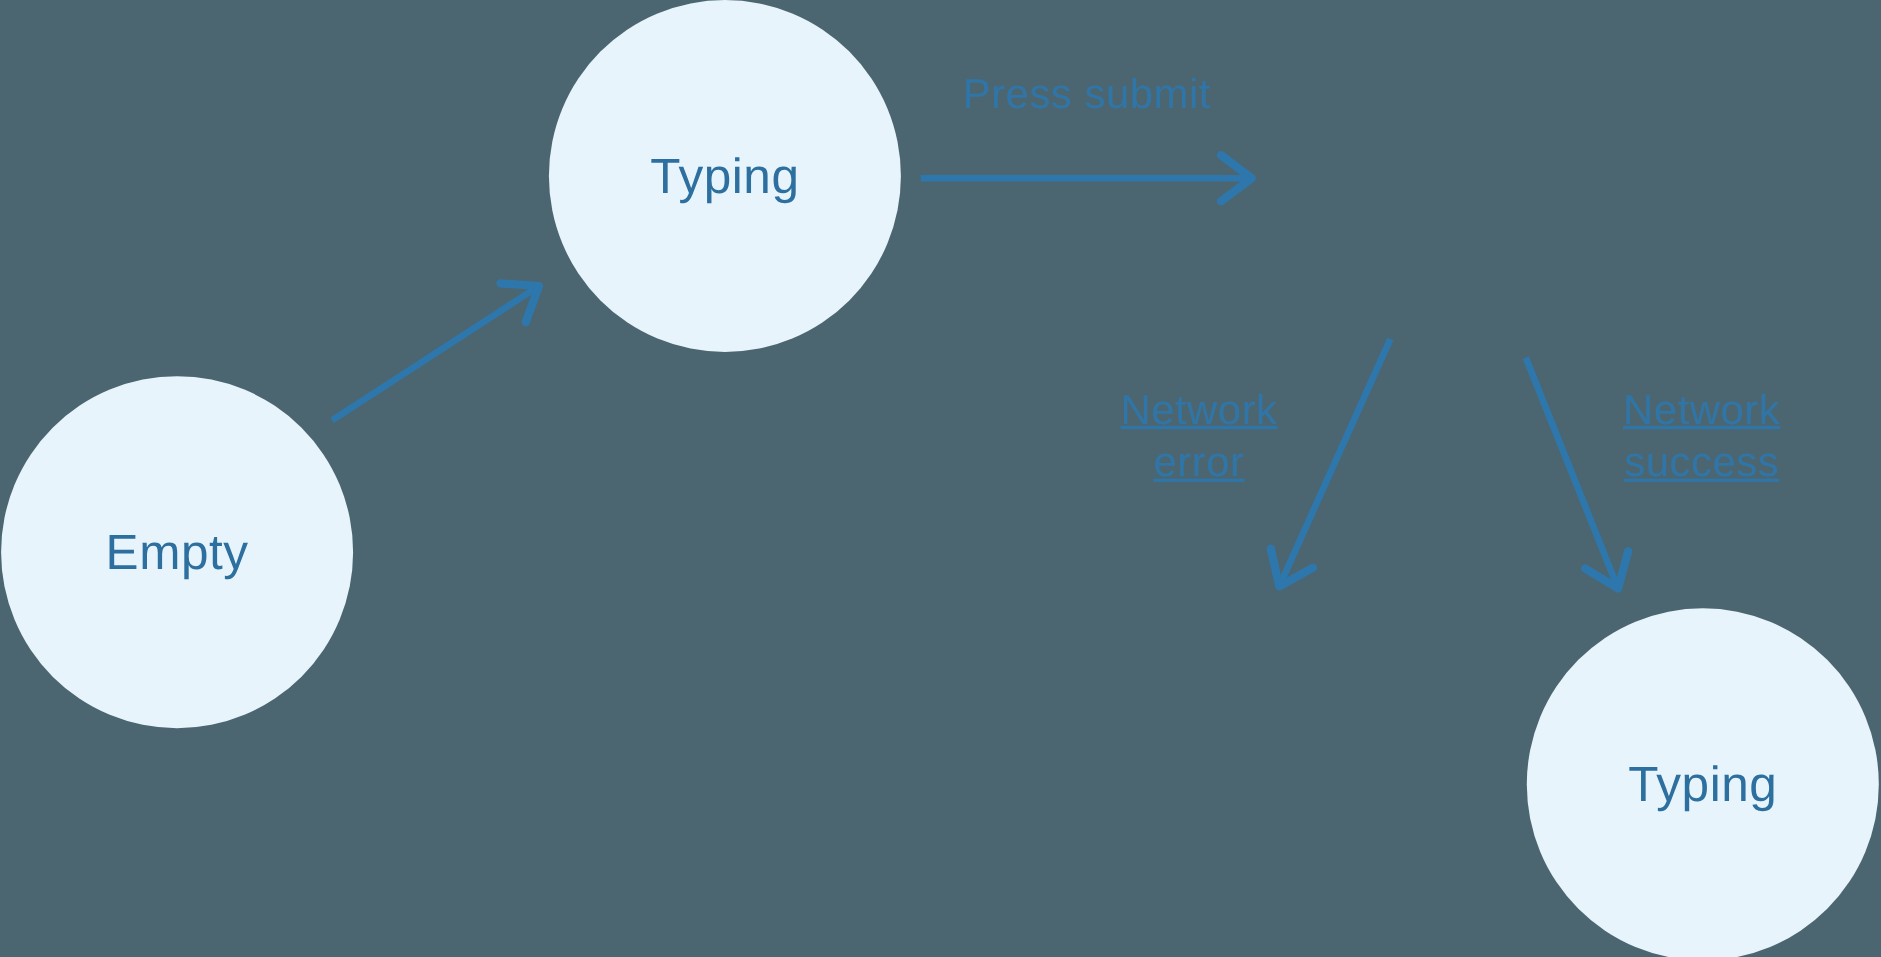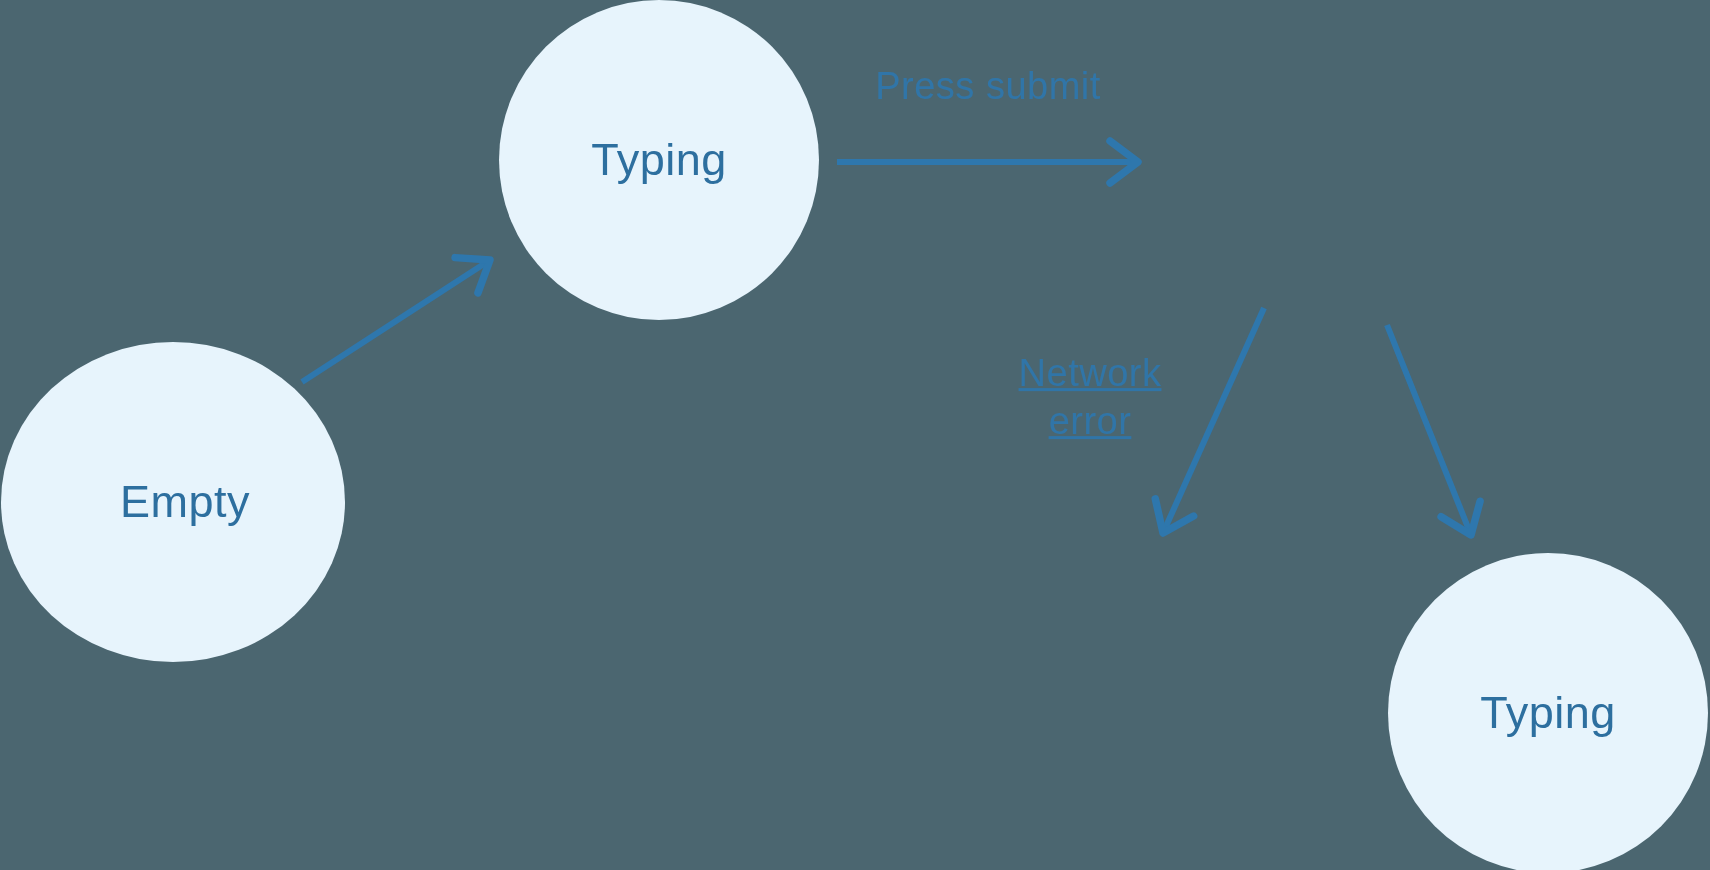--- a/index.html
+++ b/index.html
@@ -72,33 +72,34 @@
       </marker>
     </defs>
     <g stroke="#2e77ad" stroke-width="6" fill="none" stroke-linecap="butt">
       <path d="M 302 382 L 490 260" marker-end="url(#chev)"></path>
       <path d="M 837 162 L 1138 162" marker-end="url(#chev)"></path>
       <path d="M 1264 308 L 1163 533" marker-end="url(#chev)"></path>
       <path d="M 1387 325 L 1471 535" marker-end="url(#chev)"></path>
     </g>
   </svg>
 
-  <div class="node" style="left:1px; top:342px;padding-left:24px;">
+  <div class="node" style="left:1px; top:342px;">
     <span class="node-label">Empty</span>
   </div>
 
   <div class="node" style="left:499px; top:0px;">
     <span class="node-label">Typing</span>
   </div>
 
 
 
   <div class="node" style="left:1388px; top:553px;">
     <span class="node-label">Typing</span>
   </div>
 
 
   <div class="edge-label oneline" style="left:988px; top:87px;">Press submit</div>
 
   <div class="edge-label medium" style="left:1090px; top:398px;">Network error</div>
 
+  <div class="edge-label medium" style="left:1547px; top:398px;">Network success</div>
 
 </div>
 
 </body></html>

